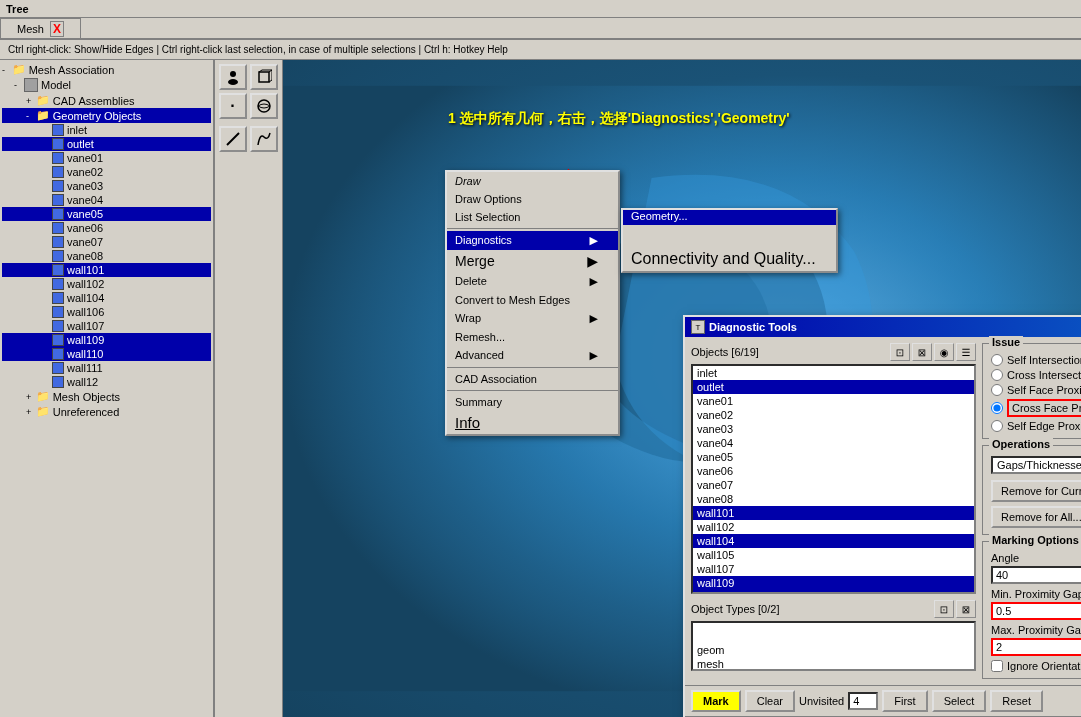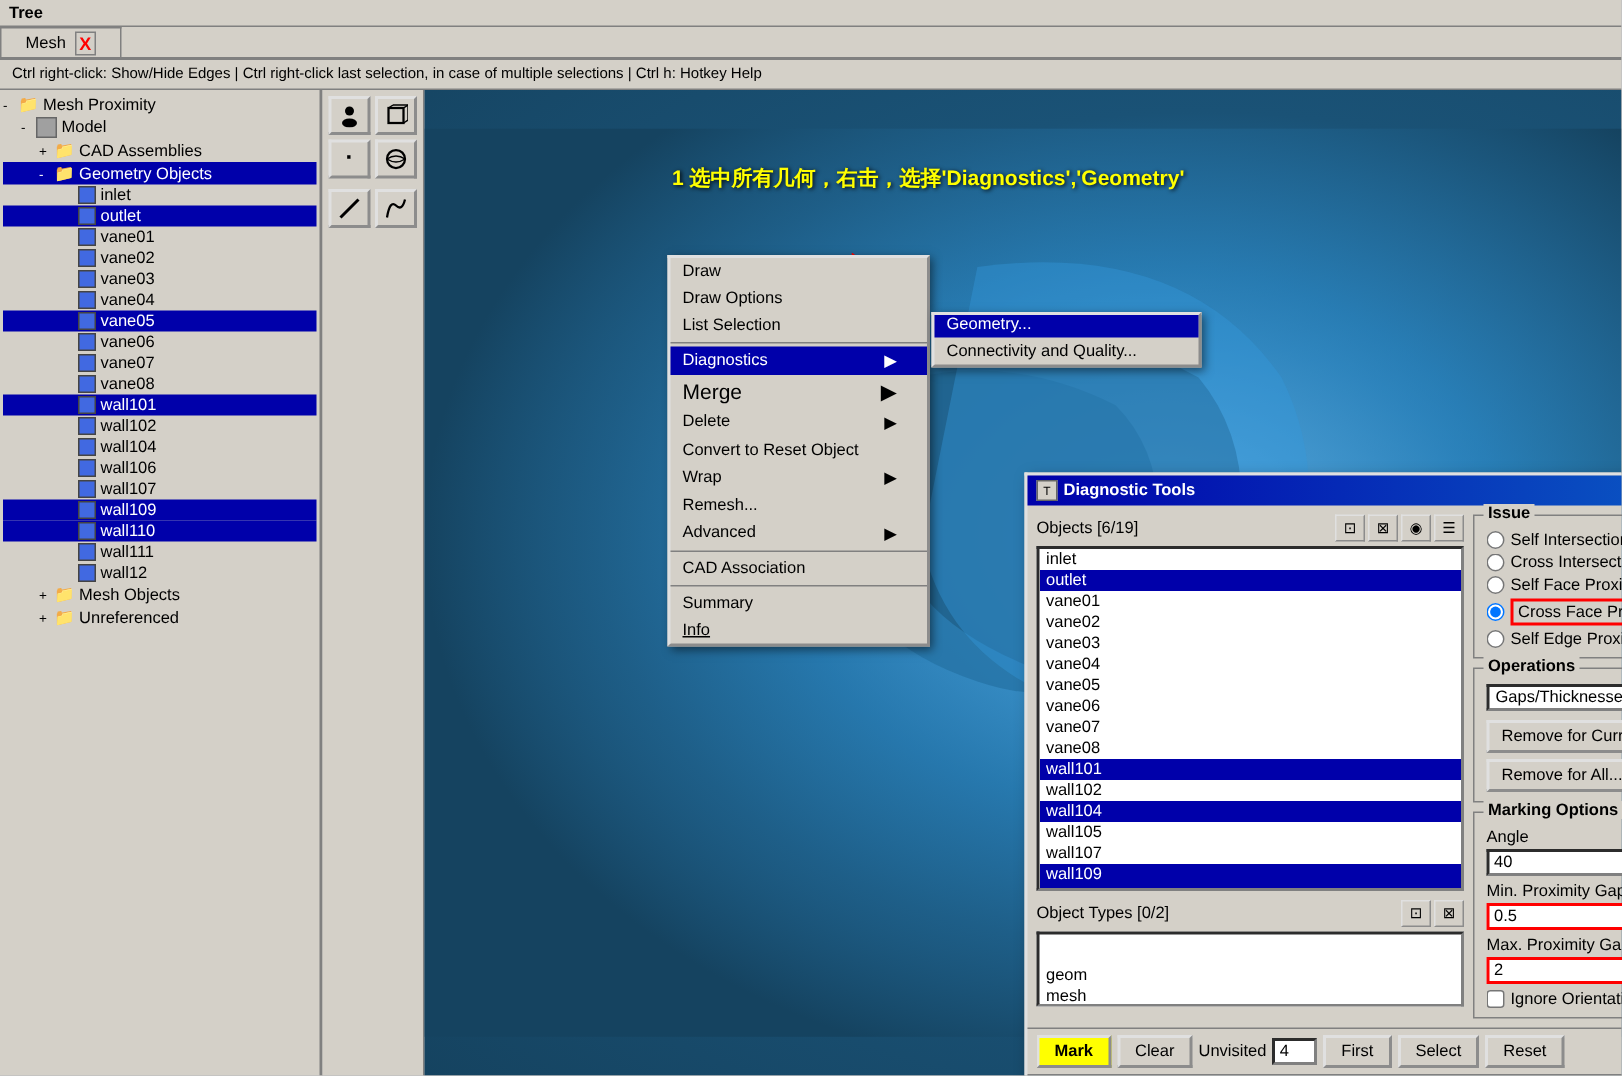--- a/index.html
+++ b/index.html
@@ -24,21 +24,21 @@
 </div>
 
 <div style="display:flex; height:657px; position:relative;">
 
   <div style="width:215px; background:#d4d0c8; border-right:2px solid #808080; overflow:hidden; display:flex; flex-direction:column;">
     <div style="overflow-y:auto; flex:1; padding:2px;">
 
       <div style="display:flex; align-items:center; padding:1px 0; font-size:11px; cursor:pointer; white-space:nowrap;">
         <span style="width:10px; font-size:9px;">-</span>
         <span style="margin-right:3px;">📁</span>
-        <span>Mesh Proximity</span>
+        <span>Mesh Association</span>
       </div>
 
       <div style="display:flex; align-items:center; padding:1px 0; padding-left:12px; font-size:11px; cursor:pointer; white-space:nowrap;">
         <span style="width:10px; font-size:9px;">-</span>
         <span style="width:14px; height:14px; border:1px solid #666; background:#a0a0a0; margin-right:3px; display:inline-flex; align-items:center; justify-content:center; font-size:8px; vertical-align:middle;"></span>
         <span>Model</span>
       </div>
 
       <div style="display:flex; align-items:center; padding:1px 0; padding-left:24px; font-size:11px; cursor:pointer; white-space:nowrap;">
         <span style="width:10px; font-size:9px;">+</span>
@@ -231,21 +231,21 @@
     </svg>
 
     <div style="position:absolute; top:50px; left:165px; font-size:14px; font-weight:bold; color:#ffff00; text-shadow:1px 1px 3px #000; white-space:nowrap; pointer-events:none;">
       <span>1 选中所有几何，右击，选择'Diagnostics','Geometry'</span>
     </div>
 
     <div style="position:absolute; top:95px; left:280px; color:red; font-size:28px; font-weight:bold; pointer-events:none; transform:rotate(40deg);">→</div>
 
     <div style="position:absolute; top:110px; left:162px; background:#d4d0c8; border:2px outset #e0e0e0; z-index:100; min-width:175px; box-shadow:2px 2px 6px rgba(0,0,0,0.5);">
 
-      <div style="padding:3px 20px 3px 8px; font-size:11px; cursor:pointer; display:flex; justify-content:space-between;">
+      <div style="padding:3px 20px 3px 8px; font-size:11px; cursor:pointer; display:flex; justify-content:space-between;font-style:italic;">
         <span>Draw</span>
         <span></span>
       </div>
       <div style="padding:3px 20px 3px 8px; font-size:11px; cursor:pointer; display:flex; justify-content:space-between;">
         <span>Draw Options</span>
       </div>
       <div style="padding:3px 20px 3px 8px; font-size:11px; cursor:pointer;">
         <span>List Selection</span>
       </div>
 
@@ -258,51 +258,51 @@
 
       <div style="padding:3px 20px 3px 8px; font-size:14px; cursor:pointer; display:flex; justify-content:space-between;">
         <span>Merge</span>
         <span>▶</span>
       </div>
       <div style="padding:3px 20px 3px 8px; font-size:11px; cursor:pointer; display:flex; justify-content:space-between;">
         <span>Delete</span>
         <span>▶</span>
       </div>
       <div style="padding:3px 20px 3px 8px; font-size:11px; cursor:pointer;">
-        <span>Convert to Reset Object</span>
+        <span>Convert to Mesh Edges</span>
       </div>
       <div style="padding:3px 20px 3px 8px; font-size:11px; cursor:pointer; display:flex; justify-content:space-between;">
         <span>Wrap</span>
         <span>▶</span>
       </div>
       <div style="padding:3px 20px 3px 8px; font-size:11px; cursor:pointer;">
         <span>Remesh...</span>
       </div>
       <div style="padding:3px 20px 3px 8px; font-size:11px; cursor:pointer; display:flex; justify-content:space-between;">
         <span>Advanced</span>
         <span>▶</span>
       </div>
       <div style="height:1px; background:#808080; margin:2px 0;"></div>
       <div style="padding:3px 20px 3px 8px; font-size:11px; cursor:pointer;">
         <span>CAD Association</span>
       </div>
       <div style="height:1px; background:#808080; margin:2px 0;"></div>
       <div style="padding:3px 20px 3px 8px; font-size:11px; cursor:pointer;">
         <span>Summary</span>
       </div>
-      <div style="padding:3px 20px 3px 8px; font-size:11px; cursor:pointer;text-decoration:underline;">
+      <div style="padding:3px 20px 3px 8px; font-size:15px; cursor:pointer;text-decoration:underline;">
         <span>Info</span>
       </div>
     </div>
 
     <div style="position:absolute; top:148px; left:338px; background:#d4d0c8; border:2px outset #e0e0e0; z-index:101; min-width:180px; box-shadow:2px 2px 6px rgba(0,0,0,0.5);">
       <div style="padding:0 20px 3px 8px; font-size:11px; cursor:pointer; background:#0000aa; color:white;">
         <span>Geometry...</span>
       </div>
-      <div style="padding:3px 20px 3px 8px; font-size:11px; cursor:pointer;">
+      <div style="padding:3px 20px 3px 8px; font-size:16px; cursor:pointer;margin-top:22px;">
         <span>Connectivity and Quality...</span>
       </div>
     </div>
 
     <div style="position:absolute; top:255px; left:400px; background:#d4d0c8; border:2px outset #e0e0e0; z-index:200; width:665px; box-shadow:4px 4px 10px rgba(0,0,0,0.5);">
 
       <div style="background:linear-gradient(to right, #0000aa, #1084d0); color:white; padding:3px 6px; display:flex; align-items:center; justify-content:space-between;">
         <div style="display:flex; align-items:center; gap:4px;">
           <span style="width:14px; height:14px; background:#d4d0c8; border:1px solid #666; display:inline-flex; align-items:center; justify-content:center; font-size:8px; color:#000;">T</span>
           <span style="font-size:11px; font-weight:bold;">Diagnostic Tools</span>

